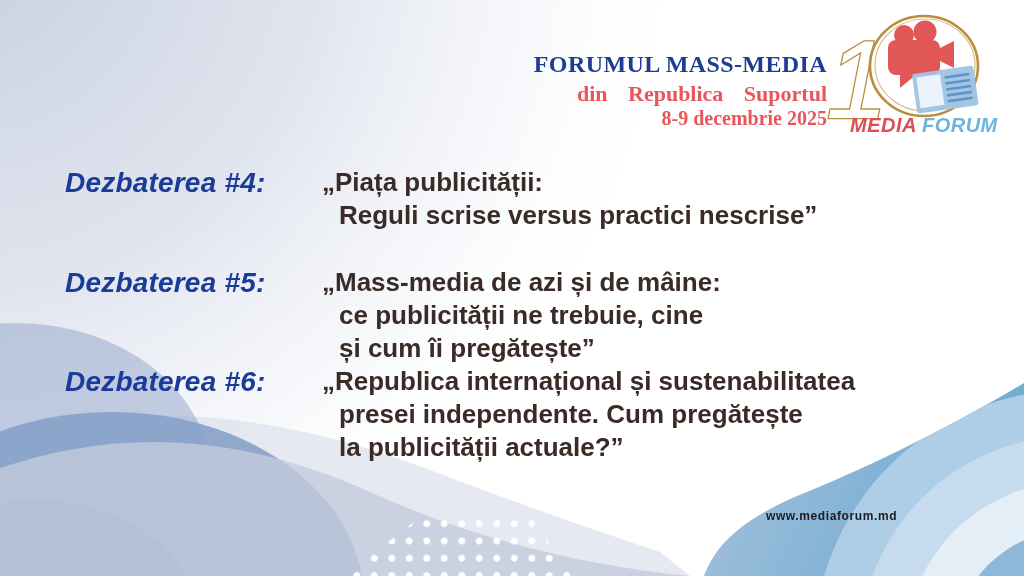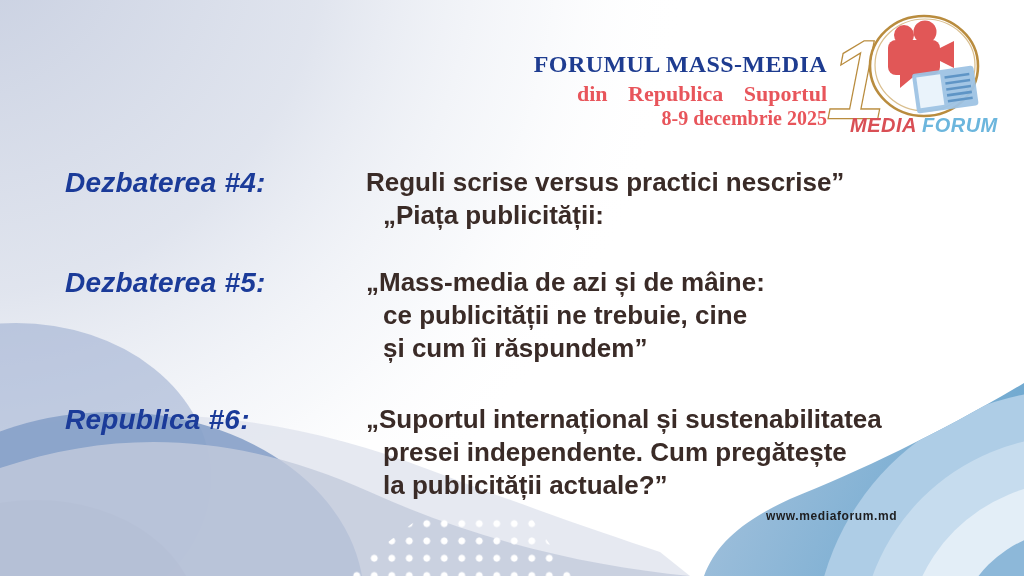--- a/index.html
+++ b/index.html
@@ -29,23 +29,23 @@
   .header .dates {
     font-size:20px; font-weight:bold;
     color:#e8555b; line-height:25px;
   }
 
   
   .logo { position:absolute; left:824px; top:8px; width:176px; height:132px; z-index:2; }
 
   
   .debates { position:absolute; left:65px; top:166px; width:900px; z-index:2; }
-  .debate-row { display:grid; grid-template-columns:257px 1fr; align-items:start;gap:44px; }
+  .debate-row { display:grid; grid-template-columns:257px 1fr; align-items:start; }
   .debate-row.r1 { margin-bottom:34px; }
-  .debate-row.r2 { margin-bottom:38px; }
+  .debate-row.r2 { }
   .debate-label {
     font-size:28px; font-weight:bold; font-style:italic;
     color:#1b3b99; line-height:33px; letter-spacing:0.2px;
   }
   .debate-quote { font-size:26px; font-weight:bold; color:#3a2b27; line-height:33px; }
   .debate-quote .qline { display:block; }
   .debate-quote .qline + .qline { padding-left:17px; }
 
   
   .website {
@@ -141,38 +141,38 @@
 
     <text x="26" y="124" font-family="Liberation Sans, sans-serif" font-size="20" font-weight="bold" font-style="italic" letter-spacing="0.5" fill="#ffffff" stroke="#ffffff" stroke-width="3" paint-order="stroke"><tspan fill="#d94f55" stroke="none">MEDIA</tspan><tspan dx="5" fill="#6cb6dd" stroke="none">FORUM</tspan></text>
   </svg>
 </div>
 
 <div class="debates">
 
   <div class="debate-row r1">
     <div class="debate-label">Dezbaterea #4:</div>
     <div class="debate-quote">
+      <span class="qline">„Piața publicității:</span>
       <span class="qline">Reguli scrise versus practici nescrise”</span>
-      <span class="qline">„Piața publicității:</span>
     </div>
   </div>
 
   <div class="debate-row r2">
     <div class="debate-label">Dezbaterea #5:</div>
     <div class="debate-quote">
       <span class="qline">„Mass-media de azi și de mâine:</span>
       <span class="qline">ce publicității ne trebuie, cine</span>
-      <span class="qline">și cum îi răspundem”</span>
+      <span class="qline">și cum îi pregătește”</span>
     </div>
   </div>
 
   <div class="debate-row r3">
-    <div class="debate-label">Republica #6:</div>
+    <div class="debate-label">Dezbaterea #6:</div>
     <div class="debate-quote">
-      <span class="qline">„Suportul internațional și sustenabilitatea</span>
+      <span class="qline">„Republica internațional și sustenabilitatea</span>
       <span class="qline">presei independente. Cum pregătește</span>
       <span class="qline">la publicității actuale?”</span>
     </div>
   </div>
 
 </div>
 
 <div class="dots"></div>
 
 <div class="website">www.mediaforum.md</div>

